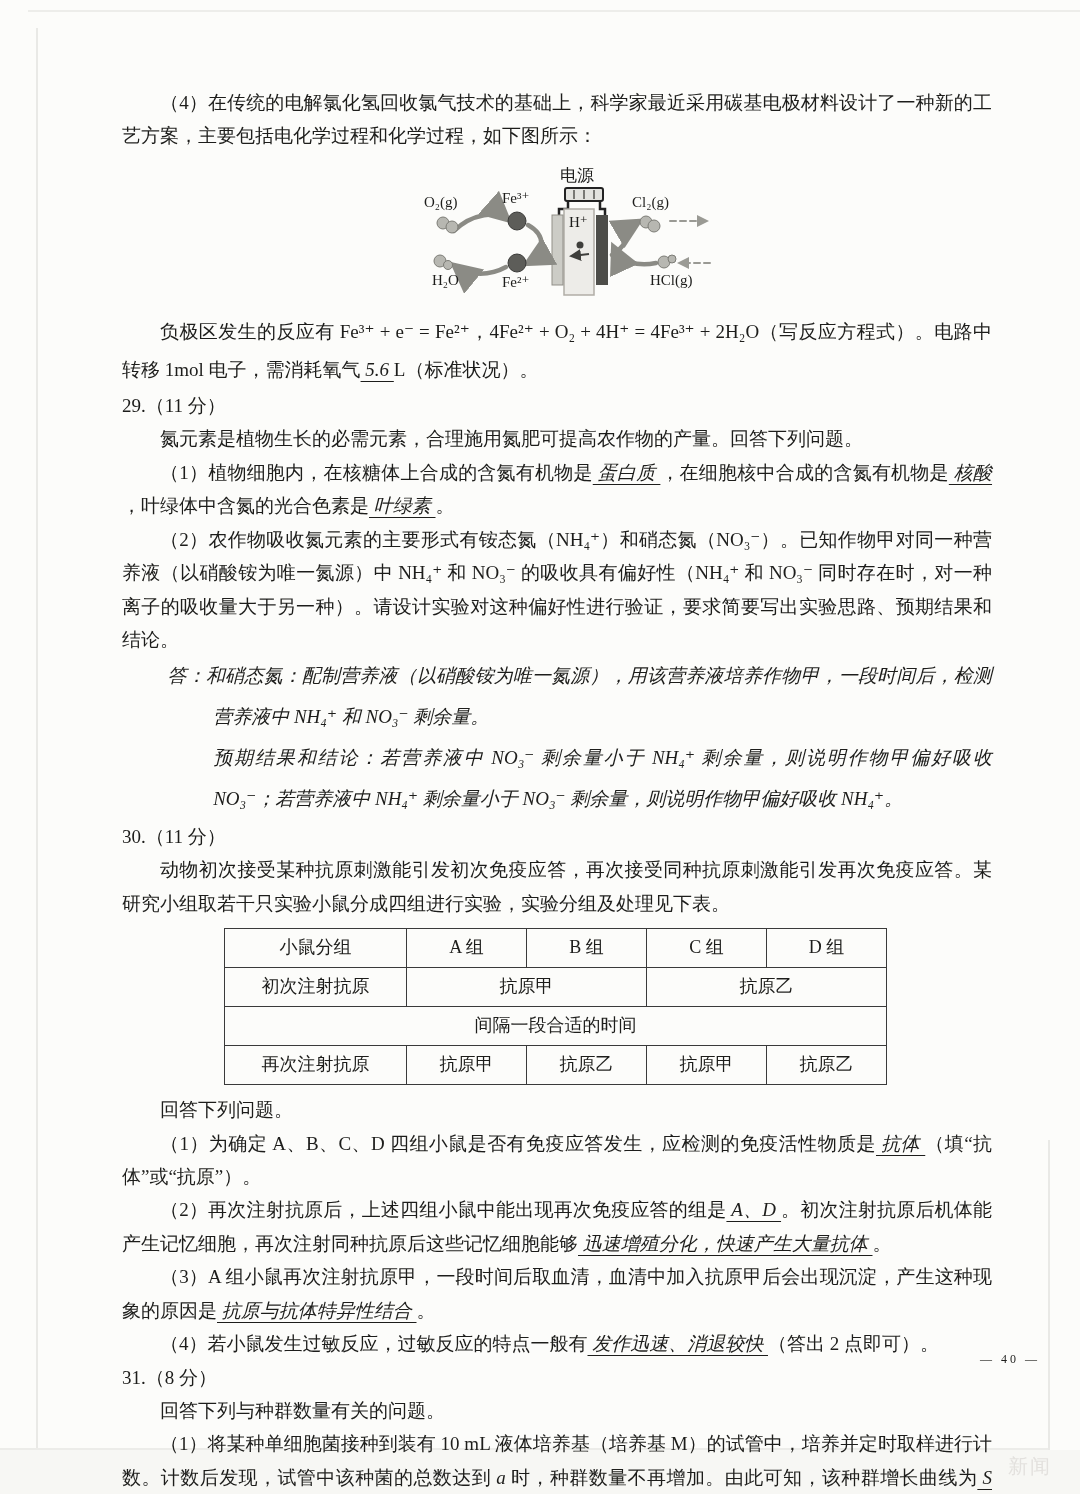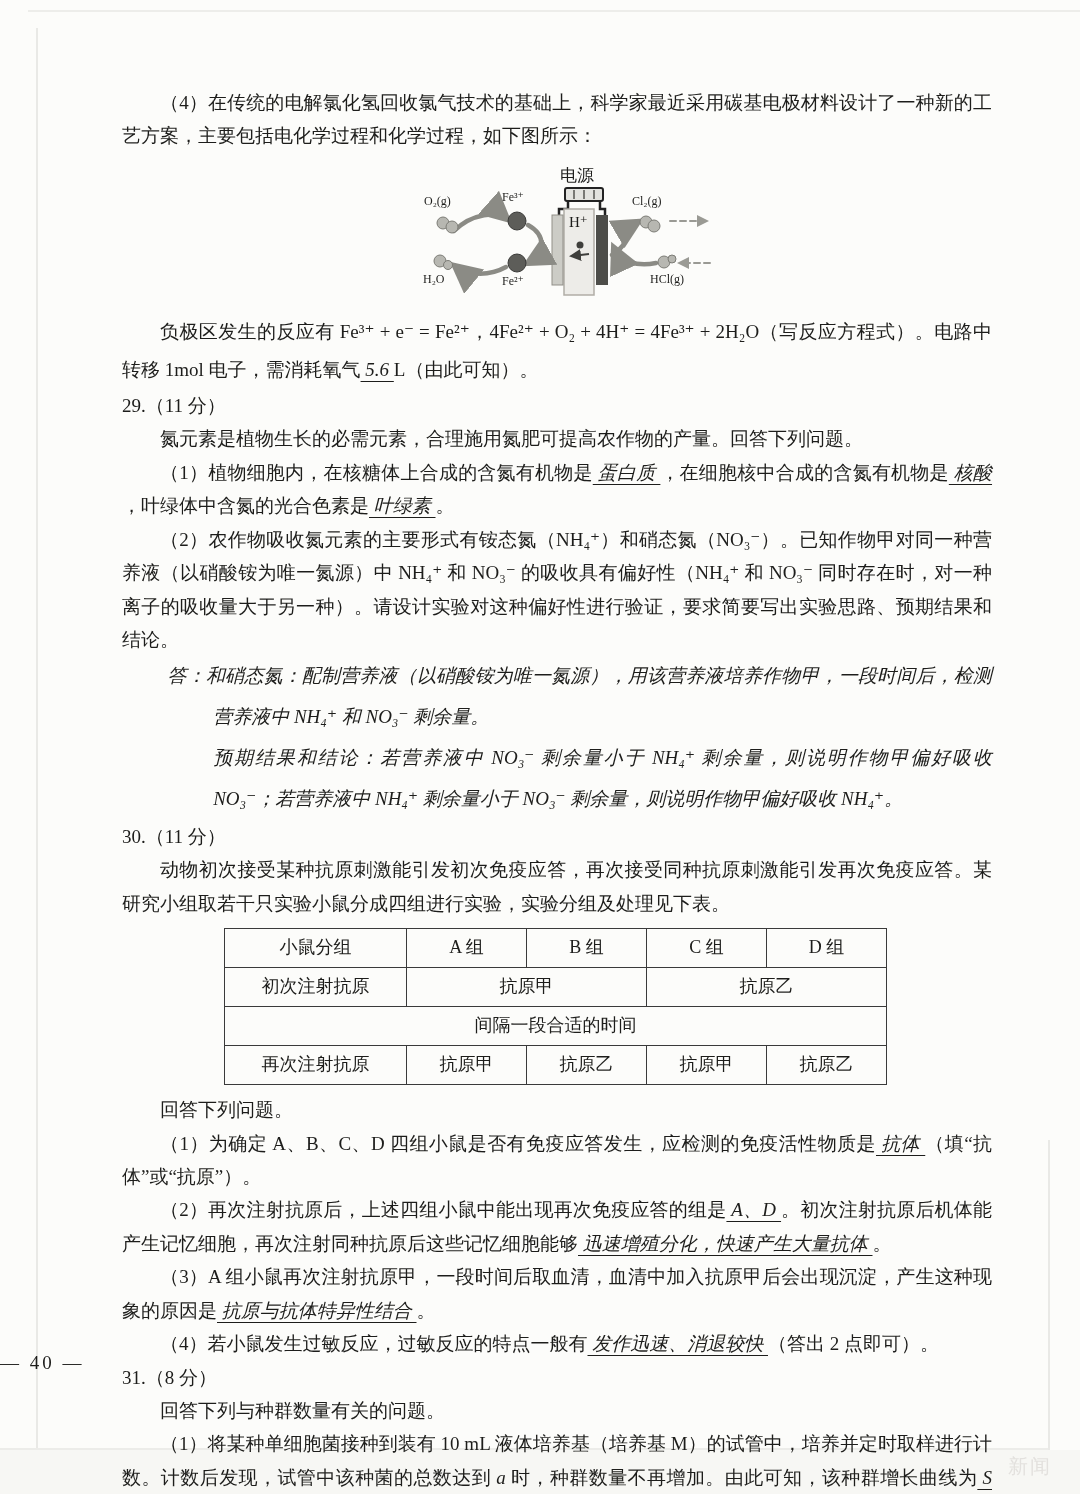--- a/index.html
+++ b/index.html
@@ -26,31 +26,31 @@
   .eqpara{line-height:2.0;}
   .eq{text-underline-offset:7px;text-decoration-thickness:1.3px;}
   .ans{font-style:italic;text-decoration:underline;text-underline-offset:5px;text-decoration-thickness:1.2px;}
   .var{font-style:italic;}
   .ans-block1{margin-left:4.8em;text-indent:-2.4em;line-height:2.15;font-style:italic;}
   .ans-block2{margin-left:4.8em;text-indent:0;line-height:2.15;font-style:italic;}
 
   
   .diagram{position:relative;width:320px;height:134px;margin:16px 0 10px 296px;}
   .diagram svg{position:absolute;left:0;top:0;}
-  .dlabel{position:absolute;font-size:12px;line-height:1;white-space:nowrap;font-style:normal;}
+  .dlabel{position:absolute;font-size:15px;line-height:1;white-space:nowrap;font-style:normal;}
   .dlabel.small{font-size:15px;}
   .dlabel.power{font-size:17px;}
 
   
   table.exp{border-collapse:collapse;margin:8px 12px 8px 102px;table-layout:fixed;width:662px;
     font-size:18px;line-height:1.3;}
   table.exp td{border:1.6px solid var(--tableborder,#3a3a3a);text-align:center;height:34px;padding:2px 4px;}
 
-  .pagenum{position:absolute;left:0;right:40px;top:1352px;text-align:left;
-    font-size:19px;letter-spacing:3px;}
+  .pagenum{position:absolute;left:0;right:40px;top:1352px;text-align:right;
+    font-size:12px;letter-spacing:3px;}
   .watermark{position:absolute;right:28px;bottom:14px;font-size:20px;letter-spacing:2px;
     color:#e3e1de;font-family:"Liberation Sans","DejaVu Sans",sans-serif;}
 </style>
 </head>
 <body>
 
 <div class="sheet">
   <div class="edge edge-left"></div>
   <div class="edge edge-top"></div>
   <div class="edge edge-bottom"></div>
@@ -110,27 +110,27 @@
           <circle cx="246" cy="93" r="6" fill="#b7b7b1"></circle>
           <circle cx="254" cy="90" r="4" fill="#b7b7b1"></circle>
           <circle cx="99" cy="52" r="9" fill="#5d5d59" stroke="#3a3a38"></circle>
           <circle cx="99" cy="94" r="9" fill="#5d5d59" stroke="#3a3a38"></circle>
         </g>
       </svg>
       <span class="dlabel power" style="left:142px;top:-2px">电源</span>
       <span class="dlabel" style="left:6px;top:26px">O₂(g)</span>
       <span class="dlabel" style="left:84px;top:22px">Fe³⁺</span>
       <span class="dlabel" style="left:214px;top:26px">Cl₂(g)</span>
-      <span class="dlabel" style="left:5px;top:104px">H₂O</span>
+      <span class="dlabel" style="left:14px;top:104px">H₂O</span>
       <span class="dlabel" style="left:84px;top:106px">Fe²⁺</span>
       <span class="dlabel" style="left:232px;top:104px">HCl(g)</span>
       <span class="dlabel small" style="left:151px;top:46px">H⁺</span>
     </div>
 
-    <p class="eqpara"><span>负极区发生的反应有 </span><span class="eq">Fe³⁺ + e⁻ = Fe²⁺，4Fe²⁺ + O₂ + 4H⁺ = 4Fe³⁺ + 2H₂O</span><span>（写反应方程式）。电路中转移 1mol 电子，需消耗氧气</span><span class="ans"> 5.6 </span><span> L（由此可知）。</span></p>
+    <p class="eqpara"><span>负极区发生的反应有 </span><span class="eq">Fe³⁺ + e⁻ = Fe²⁺，4Fe²⁺ + O₂ + 4H⁺ = 4Fe³⁺ + 2H₂O</span><span>（写反应方程式）。电路中转移 1mol 电子，需消耗氧气</span><span class="ans"> 5.6 </span><span> L（标准状况）。</span></p>
 
     <p class="noindent">29.（11 分）</p>
     <p>氮元素是植物生长的必需元素，合理施用氮肥可提高农作物的产量。回答下列问题。</p>
     <p><span>（1）植物细胞内，在核糖体上合成的含氮有机物是</span><span class="ans"> 蛋白质 </span><span>，在细胞核中合成的含氮有机物是</span><span class="ans"> 核酸 </span><span>，叶绿体中含氮的光合色素是</span><span class="ans"> 叶绿素 </span><span>。</span></p>
     <p>（2）农作物吸收氮元素的主要形式有铵态氮（NH₄⁺）和硝态氮（NO₃⁻）。已知作物甲对同一种营养液（以硝酸铵为唯一氮源）中 NH₄⁺ 和 NO₃⁻ 的吸收具有偏好性（NH₄⁺ 和 NO₃⁻ 同时存在时，对一种离子的吸收量大于另一种）。请设计实验对这种偏好性进行验证，要求简要写出实验思路、预期结果和结论。</p>
     <p class="ans-block1">答：和硝态氮：配制营养液（以硝酸铵为唯一氮源），用该营养液培养作物甲，一段时间后，检测营养液中 NH₄⁺ 和 NO₃⁻ 剩余量。</p>
     <p class="ans-block2">预期结果和结论：若营养液中 NO₃⁻ 剩余量小于 NH₄⁺ 剩余量，则说明作物甲偏好吸收 NO₃⁻；若营养液中 NH₄⁺ 剩余量小于 NO₃⁻ 剩余量，则说明作物甲偏好吸收 NH₄⁺。</p>
 
     <p class="noindent">30.（11 分）</p>
     <p>动物初次接受某种抗原刺激能引发初次免疫应答，再次接受同种抗原刺激能引发再次免疫应答。某研究小组取若干只实验小鼠分成四组进行实验，实验分组及处理见下表。</p>

